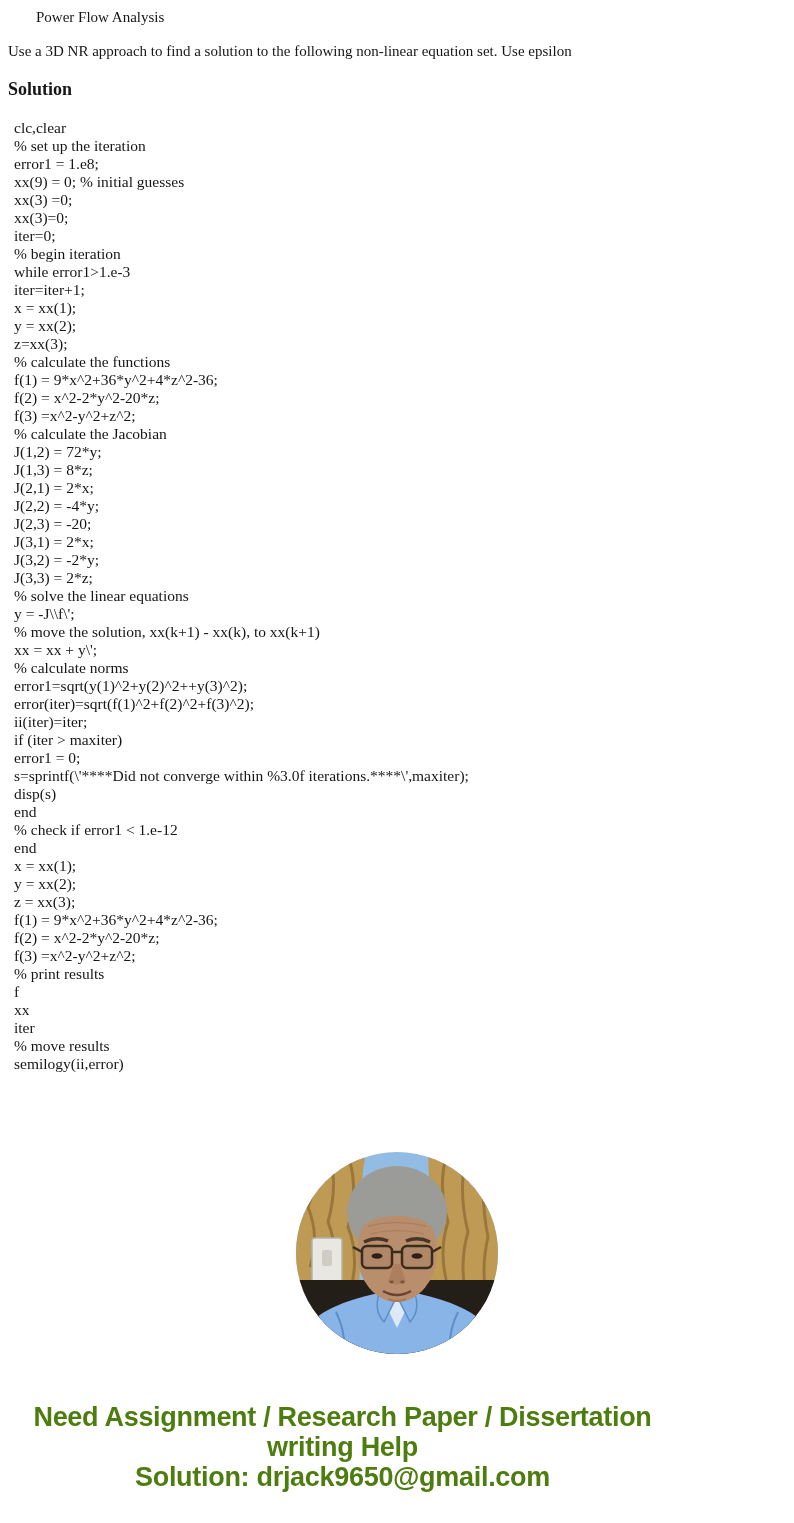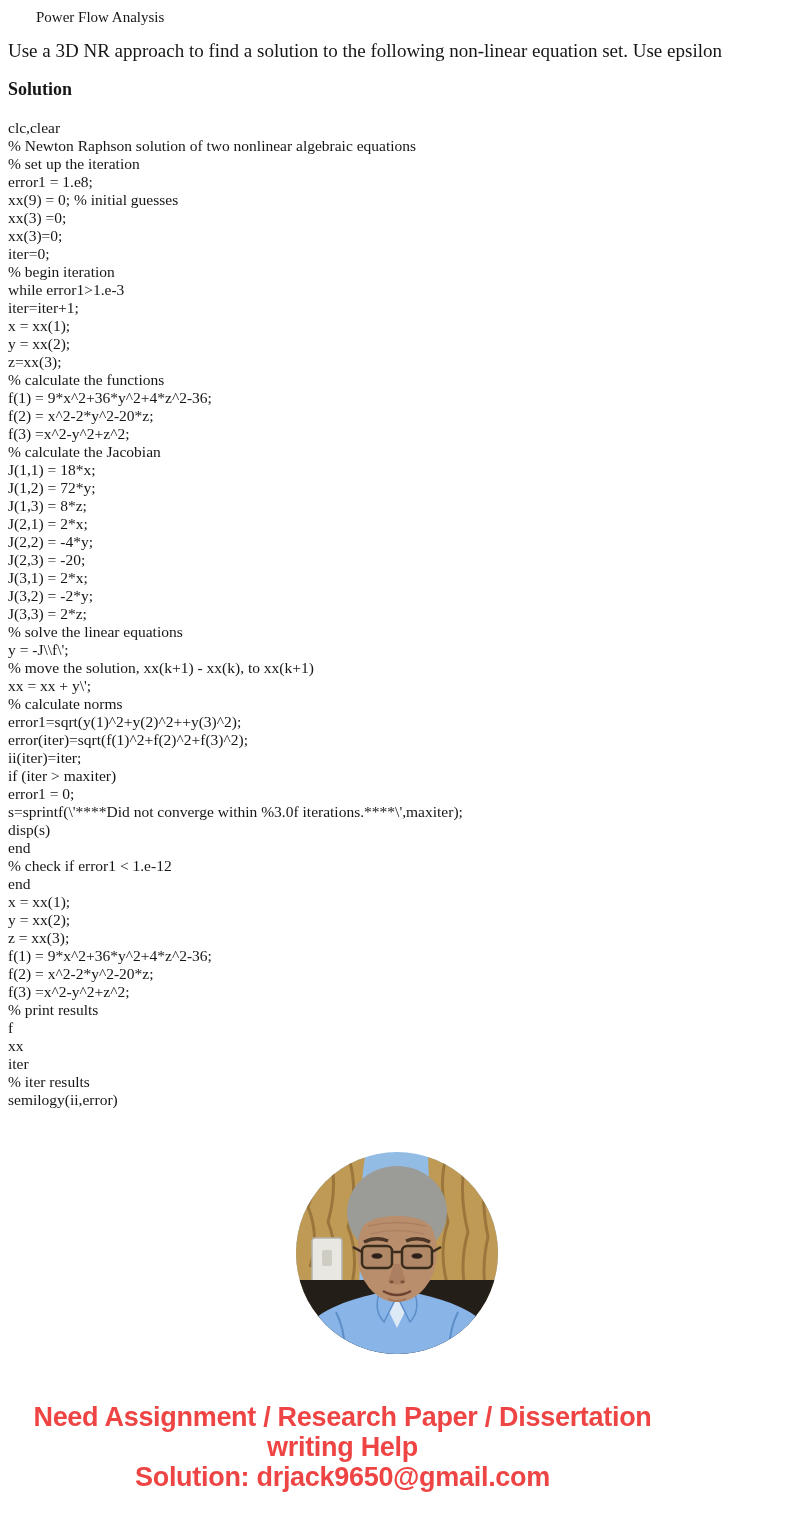--- a/index.html
+++ b/index.html
@@ -1,61 +1,59 @@
 <!DOCTYPE html>
 <html style="--av-sky: #93bce4; --av-curtain: #bf9a55; --av-curtainDark: #7d5a28; --av-plate: #e9e7e2; --av-band: #231e18; --av-shirt: #88b4e8; --av-shirtDark: #5e8ec8; --av-collar: #dde9f5; --av-skin: #b98e6d; --av-skinDark: #96664a; --av-hair: #9b9b97; --av-frame: #3a2c1c;"><head>
 <meta charset="utf-8">
 <style>
   html,body{margin:0;padding:0;background:#ffffff;}
   .page{position:relative;width:794px;height:1523px;background:#ffffff;overflow:hidden;
         font-family:"Liberation Serif","DejaVu Serif",serif;color:#161616;}
   .doc-title{position:absolute;top:8px;left:8px;font-size:15px;line-height:18px;margin-left:28px;}
-  .doc-question{position:absolute;top:42px;left:8px;font-size:19px;line-height:18px;}
+  .doc-question{position:absolute;top:42px;left:8px;font-size:15px;line-height:18px;}
   .doc-solution{position:absolute;top:78px;left:8px;font-size:18px;font-weight:bold;line-height:22px;}
   .code-block{position:absolute;top:119px;left:8px;right:4px;height:1000px;overflow:hidden;
               font-size:15.5px;line-height:18px;}
-  .code-line{white-space:pre;}
+  .code-line{white-space:pre;margin-left:6px;}
   .avatar-wrap{position:absolute;top:1152px;left:296px;width:202px;height:202px;}
   .sq{fill:none;stroke:var(--av-curtainDark);stroke-width:3;opacity:.55;}
   .footer{position:absolute;top:1402px;left:0;width:685px;text-align:center;
           font-family:"Liberation Sans","DejaVu Sans",sans-serif;font-weight:700;
-          font-size:27px;line-height:30px;color:#ef4444;letter-spacing:-0.3px;}
+          font-size:27px;line-height:30px;color:#4d7c0f;letter-spacing:-0.3px;}
 </style>
 </head>
 <body>
 
 <div class="page">
 
   <div class="doc-title">Power Flow Analysis</div>
 
   <div class="doc-question">Use a 3D NR approach to find a solution to the following non-linear equation set. Use epsilon</div>
 
   <div class="doc-solution">Solution</div>
 
   <div class="code-block">
       <div class="code-line">clc,clear</div>
-      <div class="code-line">% Newton Raphson solution of two nonlinear algebraic equations</div>
       <div class="code-line">% set up the iteration</div>
       <div class="code-line">error1 = 1.e8;</div>
       <div class="code-line">xx(9) = 0; % initial guesses</div>
       <div class="code-line">xx(3) =0;</div>
       <div class="code-line">xx(3)=0;</div>
       <div class="code-line">iter=0;</div>
       <div class="code-line">% begin iteration</div>
       <div class="code-line">while error1&gt;1.e-3</div>
       <div class="code-line">iter=iter+1;</div>
       <div class="code-line">x = xx(1);</div>
       <div class="code-line">y = xx(2);</div>
       <div class="code-line">z=xx(3);</div>
       <div class="code-line">% calculate the functions</div>
       <div class="code-line">f(1) = 9*x^2+36*y^2+4*z^2-36;</div>
       <div class="code-line">f(2) = x^2-2*y^2-20*z;</div>
       <div class="code-line">f(3) =x^2-y^2+z^2;</div>
       <div class="code-line">% calculate the Jacobian</div>
-      <div class="code-line">J(1,1) = 18*x;</div>
       <div class="code-line">J(1,2) = 72*y;</div>
       <div class="code-line">J(1,3) = 8*z;</div>
       <div class="code-line">J(2,1) = 2*x;</div>
       <div class="code-line">J(2,2) = -4*y;</div>
       <div class="code-line">J(2,3) = -20;</div>
       <div class="code-line">J(3,1) = 2*x;</div>
       <div class="code-line">J(3,2) = -2*y;</div>
       <div class="code-line">J(3,3) = 2*z;</div>
       <div class="code-line">% solve the linear equations</div>
       <div class="code-line">y = -J\\f\';</div>
@@ -75,21 +73,21 @@
       <div class="code-line">x = xx(1);</div>
       <div class="code-line">y = xx(2);</div>
       <div class="code-line">z = xx(3);</div>
       <div class="code-line">f(1) = 9*x^2+36*y^2+4*z^2-36;</div>
       <div class="code-line">f(2) = x^2-2*y^2-20*z;</div>
       <div class="code-line">f(3) =x^2-y^2+z^2;</div>
       <div class="code-line">% print results</div>
       <div class="code-line">f</div>
       <div class="code-line">xx</div>
       <div class="code-line">iter</div>
-      <div class="code-line">% iter results</div>
+      <div class="code-line">% move results</div>
       <div class="code-line">semilogy(ii,error)</div>
     </div>
 
   <div class="avatar-wrap">
     <svg viewBox="0 0 202 202" width="202" height="202">
       <defs>
         <clipPath id="circ">
             <circle cx="101" cy="101" r="101"></circle>
           </clipPath>
       </defs>

